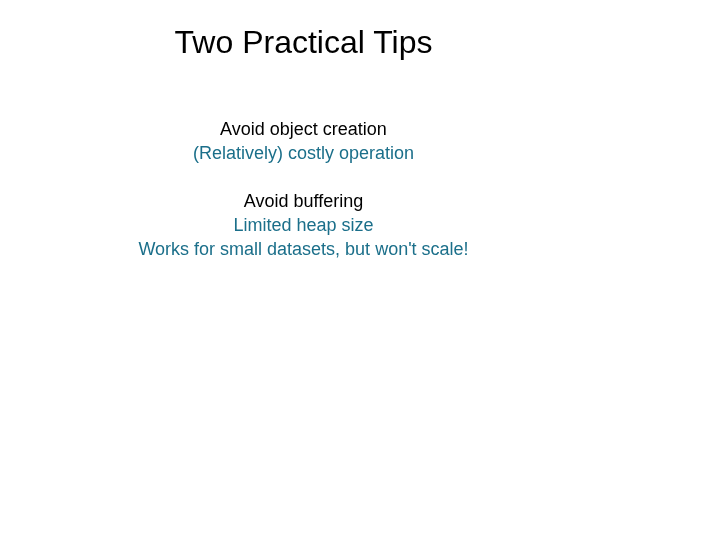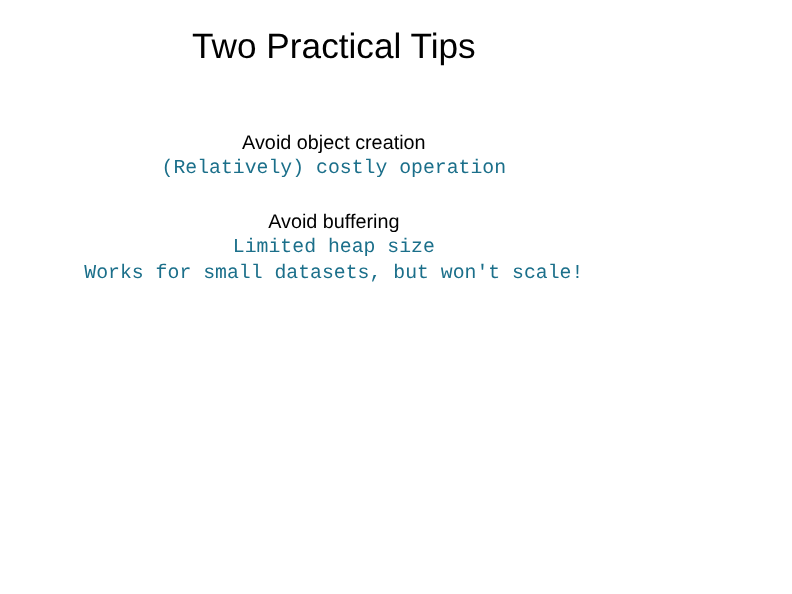--- a/index.html
+++ b/index.html
@@ -28,21 +28,20 @@
     margin-top: 58px;
   }
   .section-heading.second {
     margin-top: 26px;
   }
   .detail {
     font-size: 18px;
     color: #1b6f8a;
     line-height: 1.25;
     margin-top: 2px;
-    font-family: Liberation Mono, monospace;
   }
 </style>
 </head>
 <body>
 
 <div class="slide">
 
   <div class="title">Two Practical Tips</div>
 
   <div class="section-heading">Avoid object creation</div>

